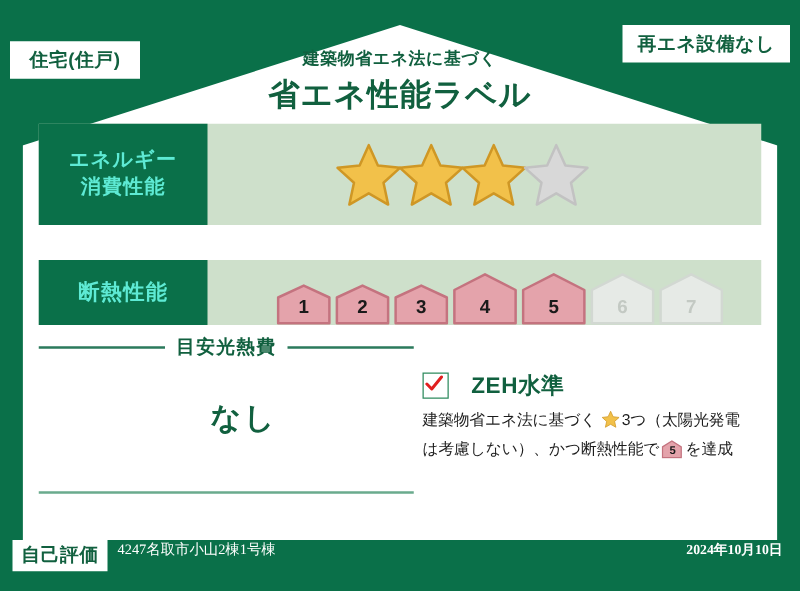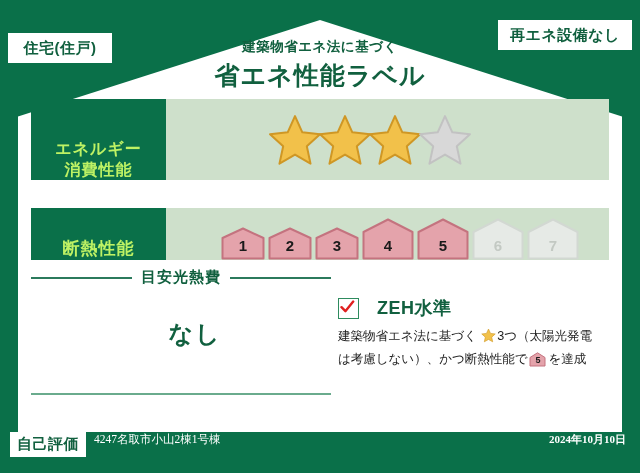--- a/index.html
+++ b/index.html
@@ -81,26 +81,26 @@
     background: #cee0cb;
     display: flex;
     align-items: stretch;
     z-index: 15;
   }
   #row-energy { top: 99px; height: 81px; }
   #row-insul  { top: 208px; height: 52px; }
 
   .row-label {
     background: #0a7049;
-    color: #bef264;
+    color: #5eead4;
     font-weight: bold;
     display: flex;
     flex-direction: column;
     align-items: center;
-    justify-content: flex-end;
+    justify-content: center;
     line-height: 1.28;
     flex: 0 0 135px;
     letter-spacing: 1px;
   }
   #row-energy .row-label { font-size: 16px; }
   #row-insul  .row-label { font-size: 17px; }
 
   .row-body {
     flex: 1 1 auto;
     display: flex;

